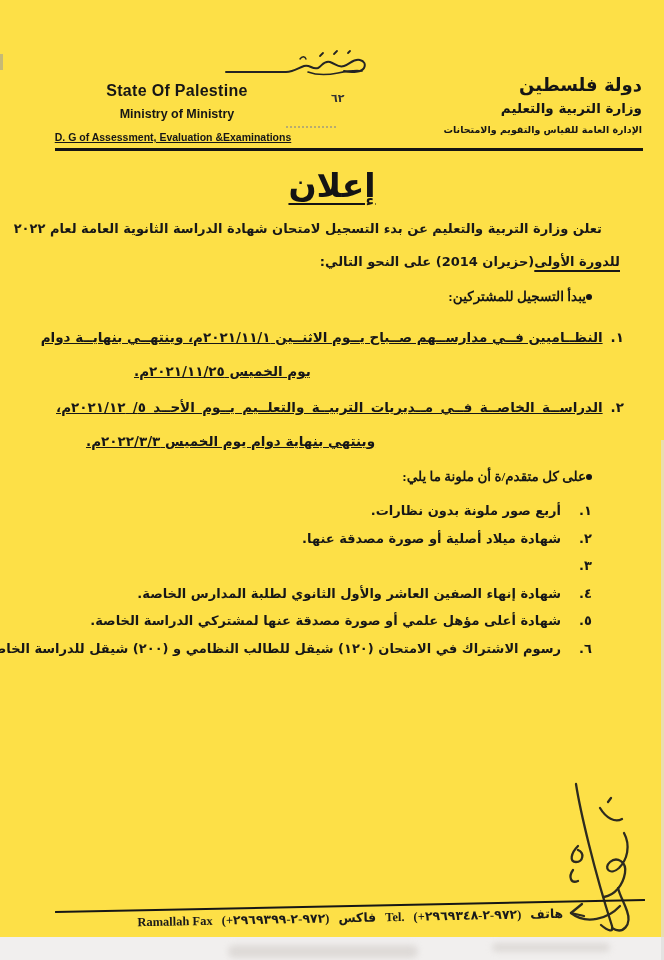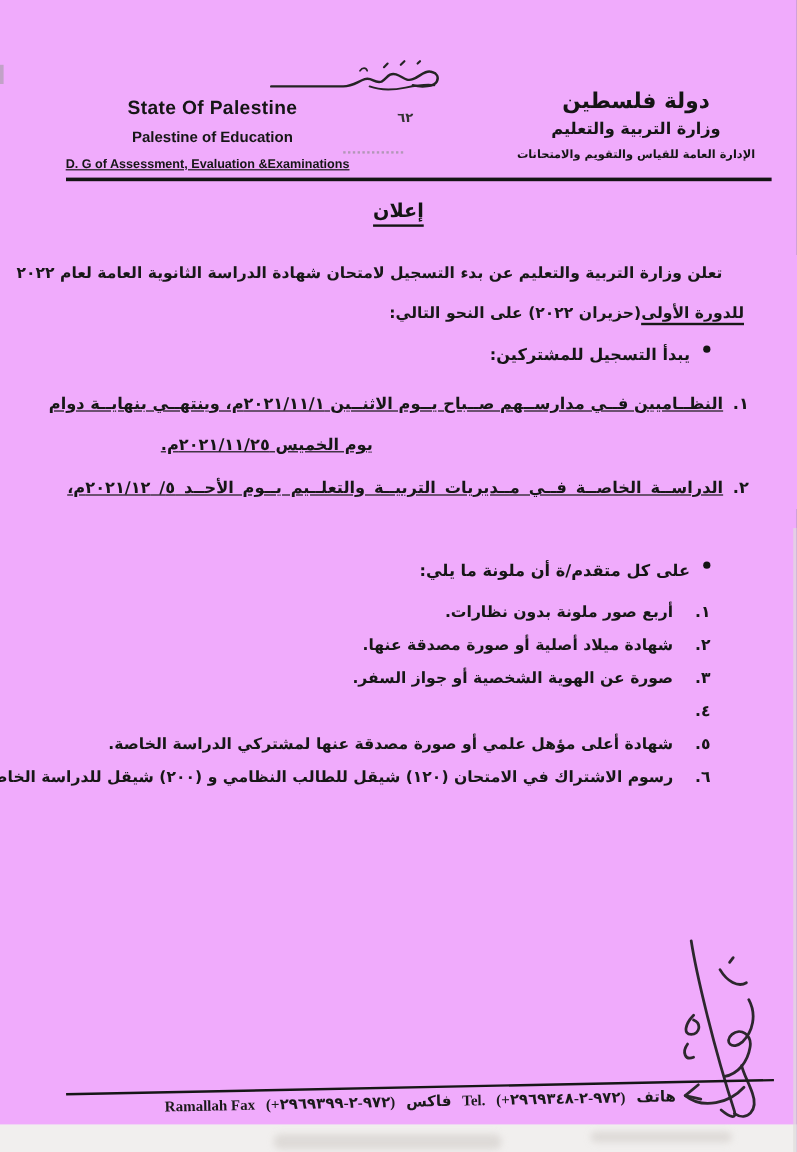--- a/index.html
+++ b/index.html
@@ -1,64 +1,64 @@
 <!DOCTYPE html>
 <html lang="ar"><head>
 <meta charset="utf-8">
 <style>
   html,body{margin:0;padding:0;}
   body{background:#888;}
   .page{
     position:relative;
     width:664px;height:960px;
     margin:0 auto;
-    background:#f0abfc;
+    background:#fde047;
     overflow:hidden;
     font-family:"DejaVu Sans",sans-serif;
     color:#1b1b1b;
   }
   
   .header-left{
     position:absolute;left:52px;top:82px;width:250px;
     text-align:center;font-family:"Liberation Sans","DejaVu Sans",sans-serif;
     font-weight:700;color:#161616;
   }
   .hl1{font-size:16px;letter-spacing:.3px;}
   .hl2{font-size:12.5px;margin-top:7px;}
   .hl3{font-size:10.5px;margin-top:10px;white-space:nowrap;margin-left:-8px;text-decoration:underline;}
   .header-right{
     position:absolute;right:22px;top:74px;width:224px;
-    direction:rtl;text-align:center;font-weight:700;color:#151515;
+    direction:rtl;font-weight:700;color:#151515;
   }
   .hr1{font-size:18px;}
   .hr2{font-size:13.5px;margin-top:5px;}
   .hr3{font-size:9.5px;margin-top:8px;white-space:nowrap;}
   .bismillah{position:absolute;left:224px;top:46px;width:144px;height:40px;}
   .page-mark{position:absolute;left:294px;top:92px;font-size:11px;font-weight:700;color:#333;margin-left:37px;}
   .dots-mark{position:absolute;left:286px;top:126px;width:50px;border-bottom:2px dotted #8a8a8a;opacity:.6;}
   .header-rule{position:absolute;left:55px;right:21px;top:148px;height:3px;background:#141414;}
   .edge-mark{position:absolute;left:0;top:54px;width:3px;height:16px;background:#9a9a9a;opacity:.55;}
   
   .title-wrap{position:absolute;left:0;right:0;top:166px;text-align:center;}
   .title{
-    display:inline-block;font-size:16px;font-weight:700;color:#141414;
+    display:inline-block;font-size:33px;font-weight:700;color:#141414;
     text-decoration:underline;text-underline-offset:6px;text-decoration-thickness:2px;
   }
   
   .intro{
     position:absolute;left:58px;right:44px;top:212px;
     direction:rtl;font-size:13px;font-weight:700;line-height:33px;color:#181818;
   }
   .intro-line1{text-align:right;padding-right:18px;white-space:nowrap;}
   .intro-line2{text-align:right;white-space:nowrap;}
   .u{text-decoration:underline;text-underline-offset:4px;text-decoration-thickness:1.5px;}
   
   .bullet-row{
-    position:absolute;right:72px;direction:rtl;display:flex;gap:11px;
-    font-size:13.5px;font-weight:700;color:#161616;
+    position:absolute;right:72px;direction:rtl;display:flex;align-items:center;
+    font-size:13.5px;font-weight:700;color:#161616;font-family:Liberation Serif, serif;
   }
   .bullet-dot{width:6px;height:6px;border-radius:50%;background:#141414;flex:0 0 auto;}
   
   .main-item{
     position:absolute;left:56px;right:40px;direction:rtl;display:flex;gap:8px;
     font-size:13.5px;font-weight:700;line-height:34px;color:#171717;
   }
   .main-num{flex:0 0 auto;}
   .main-text{flex:1 1 auto;min-width:0;text-decoration:underline;}
   .m-line1{text-align:justify;text-align-last:justify;white-space:nowrap;}
@@ -93,21 +93,21 @@
   .sm2{left:492px;bottom:8px;width:118px;height:9px;}
   .right-edge{position:absolute;right:0;top:440px;bottom:0;width:3px;background:#dedddc;opacity:.7;}
 </style>
 </head>
 <body>
 
 <div class="page">
 
   <div class="header-left">
     <div class="hl1">State Of Palestine</div>
-    <div class="hl2">Palestine of Education</div>
+    <div class="hl2">Ministry of Ministry</div>
     <div class="hl3">D. G  of Assessment, Evaluation &amp;Examinations</div>
   </div>
 
   <svg class="bismillah" viewBox="0 0 144 40" aria-hidden="true">
     <g fill="none" stroke="#242424" stroke-width="2" stroke-linecap="round">
       <path d="M2,26 L62,26 C70,26 74,22 80,20 C86,18 88,24 94,22 C98,20 100,14 106,16 C112,18 114,22 120,20 C126,18 130,12 136,14 C140,15 142,18 140,22 C138,26 128,27 120,25"></path>
       <path d="M84,26 C92,29 104,29 114,27 C124,25 132,24 138,25" stroke-width="1.6"></path>
       <path d="M96,10 l3,-3 M110,8 l3,-3 M124,7 l2,-2" stroke-width="1.8"></path>
       <path d="M76,13 c2,-3 5,-3 6,0" stroke-width="1.4"></path>
     </g>
@@ -124,63 +124,64 @@
   </div>
 
   <div class="header-rule"></div>
 
   <div class="title-wrap">
     <span class="title">إعلان</span>
   </div>
 
   <div class="intro">
     <div class="intro-line1">تعلن وزارة التربية والتعليم عن بدء التسجيل لامتحان شهادة الدراسة الثانوية العامة لعام ٢٠٢٢</div>
-    <div class="intro-line2"><span class="u">للدورة الأولى</span><span>(حزيران ٢٠٢٢) على النحو التالي:</span></div>
+    <div class="intro-line2"><span class="u">للدورة الأولى</span><span>(حزيران 2014) على النحو التالي:</span></div>
   </div>
 
   <div class="bullet-row" style="top:288px;">
     <span class="bullet-dot"></span>
     <span>يبدأ التسجيل للمشتركين:</span>
   </div>
 
   <div class="main-item" style="top:320px;">
     <span class="main-num">١.</span>
     <div class="main-text">
       <div class="m-line1">النظــاميين فــي مدارســهم صــباح يــوم الاثنــين ٢٠٢١/١١/١م، وينتهــي بنهايــة دوام</div>
       <div class="m-line2 pad80">يوم الخميس ٢٠٢١/١١/٢٥م.</div>
     </div>
   </div>
 
   <div class="main-item" style="top:390px;">
     <span class="main-num">٢.</span>
     <div class="main-text">
       <div class="m-line1">الدراســة الخاصــة فــي مــديريات التربيــة والتعلــيم يــوم الأحــد ٥/ ٢٠٢١/١٢م،</div>
+      <div class="m-line2 pad34">وينتهي بنهاية دوام يوم الخميس ٢٠٢٢/٣/٣م.</div>
     </div>
   </div>
 
   <div class="bullet-row" style="top:468px;">
     <span class="bullet-dot"></span>
     <span>على كل متقدم/ة أن ملونة ما يلي:</span>
   </div>
 
   <div class="req-list">
     <div class="req-item">
       <span class="req-num">١.</span>
       <span class="req-text">أربع صور ملونة بدون نظارات.</span>
     </div>
     <div class="req-item">
       <span class="req-num">٢.</span>
       <span class="req-text">شهادة ميلاد أصلية أو صورة مصدقة عنها.</span>
     </div>
     <div class="req-item">
       <span class="req-num">٣.</span>
-      <span class="req-text">صورة عن الهوية الشخصية أو جواز السفر.</span>
     </div>
     <div class="req-item">
       <span class="req-num">٤.</span>
+      <span class="req-text">شهادة إنهاء الصفين العاشر والأول الثانوي لطلبة المدارس الخاصة.</span>
     </div>
     <div class="req-item">
       <span class="req-num">٥.</span>
       <span class="req-text">شهادة أعلى مؤهل علمي أو صورة مصدقة عنها لمشتركي الدراسة الخاصة.</span>
     </div>
     <div class="req-item">
       <span class="req-num">٦.</span>
       <span class="req-text">رسوم الاشتراك في الامتحان (١٢٠) شيقل للطالب النظامي و (٢٠٠) شيقل للدراسة الخاصة.</span>
     </div>
   </div>

